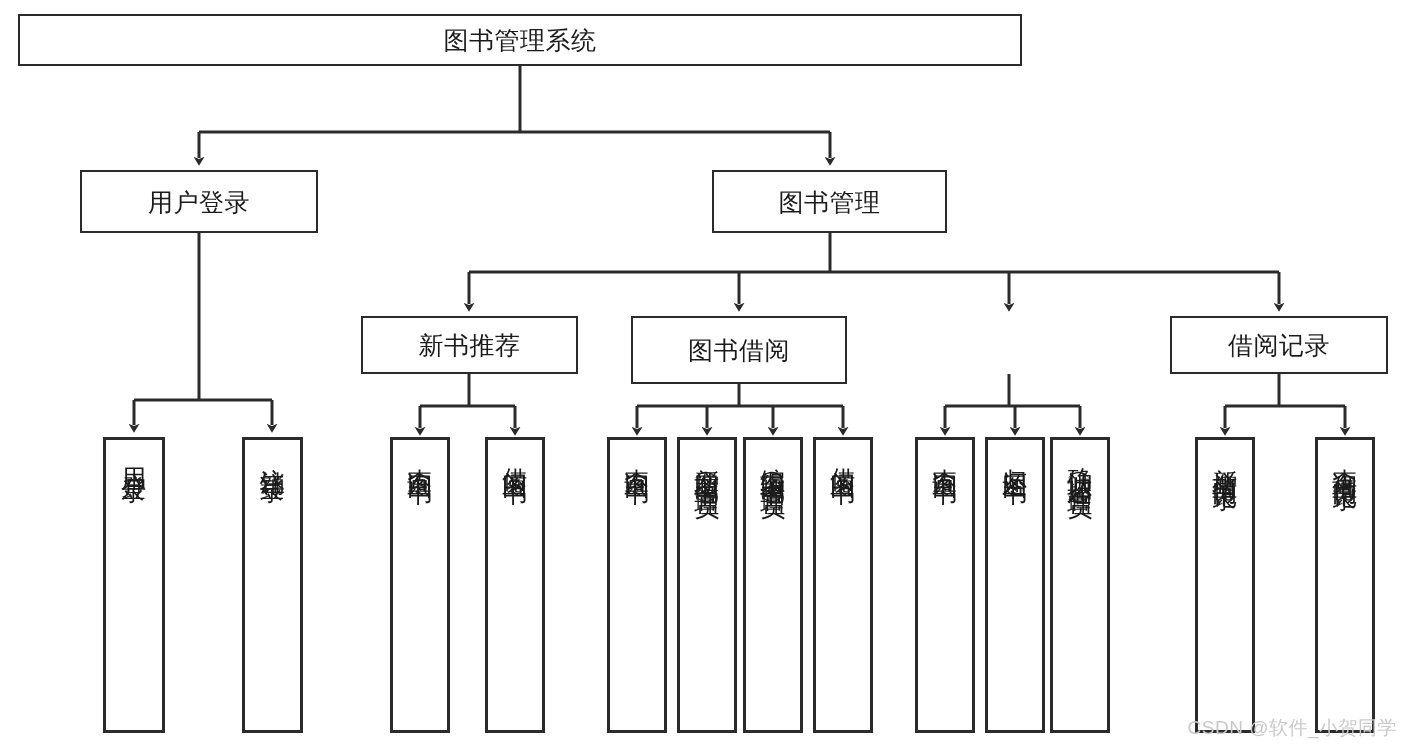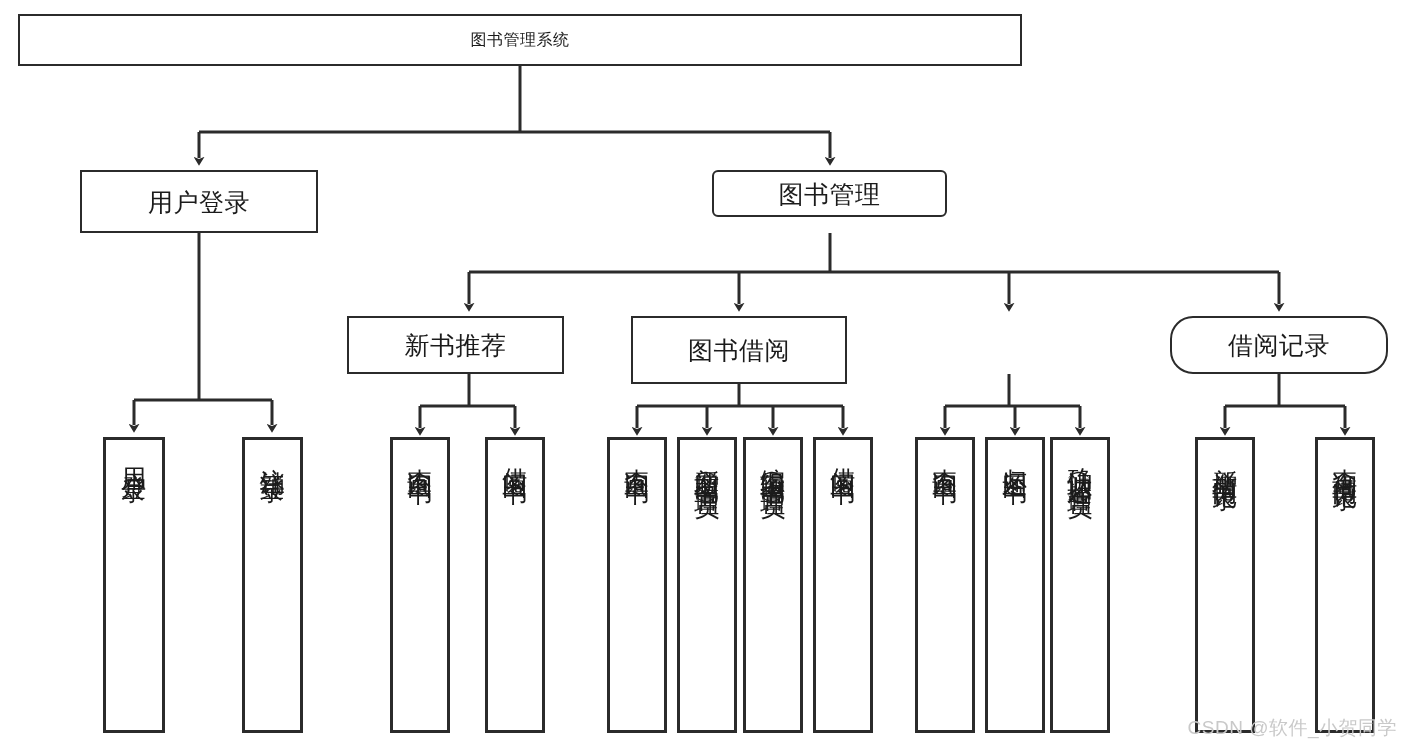--- a/index.html
+++ b/index.html
@@ -42,21 +42,21 @@
     text-align: center;
     line-height: 1.12;
     letter-spacing: 0.5px;
     white-space: nowrap;
   }
   
   .node-h .node-label {
     font-size: 25px;
   }
   .node-root .node-label {
-    font-size: 16px;
+    font-size: 25px;
   }
   
   .node-v {
     align-items: flex-start;
     justify-content: center;
     padding-top: 8px;
     border-width: 3px;
   }
   .node-v .node-label {
     writing-mode: vertical-rl;
@@ -136,31 +136,31 @@
     </g>
   </svg>
 
   <div class="node-box node-h node-root" style="left:18px; top:14px; width:1004px; height:52px;">
     <span class="node-label">图书管理系统</span>
   </div>
 
   <div class="node-box node-h" style="left:80px; top:170px; width:238px; height:63px;">
     <span class="node-label">用户登录</span>
   </div>
-  <div class="node-box node-h" style="left:712px; top:170px; width:235px; height:47px;border-radius:6px;">
+  <div class="node-box node-h" style="left:712px; top:170px; width:235px; height:63px;">
     <span class="node-label">图书管理</span>
   </div>
 
-  <div class="node-box node-h" style="left:347px; top:316px; width:217px; height:58px;">
+  <div class="node-box node-h" style="left:361px; top:316px; width:217px; height:58px;">
     <span class="node-label">新书推荐</span>
   </div>
   <div class="node-box node-h" style="left:631px; top:316px; width:216px; height:68px;">
     <span class="node-label">图书借阅</span>
   </div>
-  <div class="node-box node-h" style="left:1170px; top:316px; width:218px; height:58px;border-radius:23px;">
+  <div class="node-box node-h" style="left:1170px; top:316px; width:218px; height:58px;">
     <span class="node-label">借阅记录</span>
   </div>
 
   <div class="node-box node-v" style="left:103px; top:437px; width:62px; height:296px;">
     <span class="node-label">用户登录</span>
   </div>
   <div class="node-box node-v" style="left:242px; top:437px; width:61px; height:296px;">
     <span class="node-label">注销登录</span>
   </div>
 

